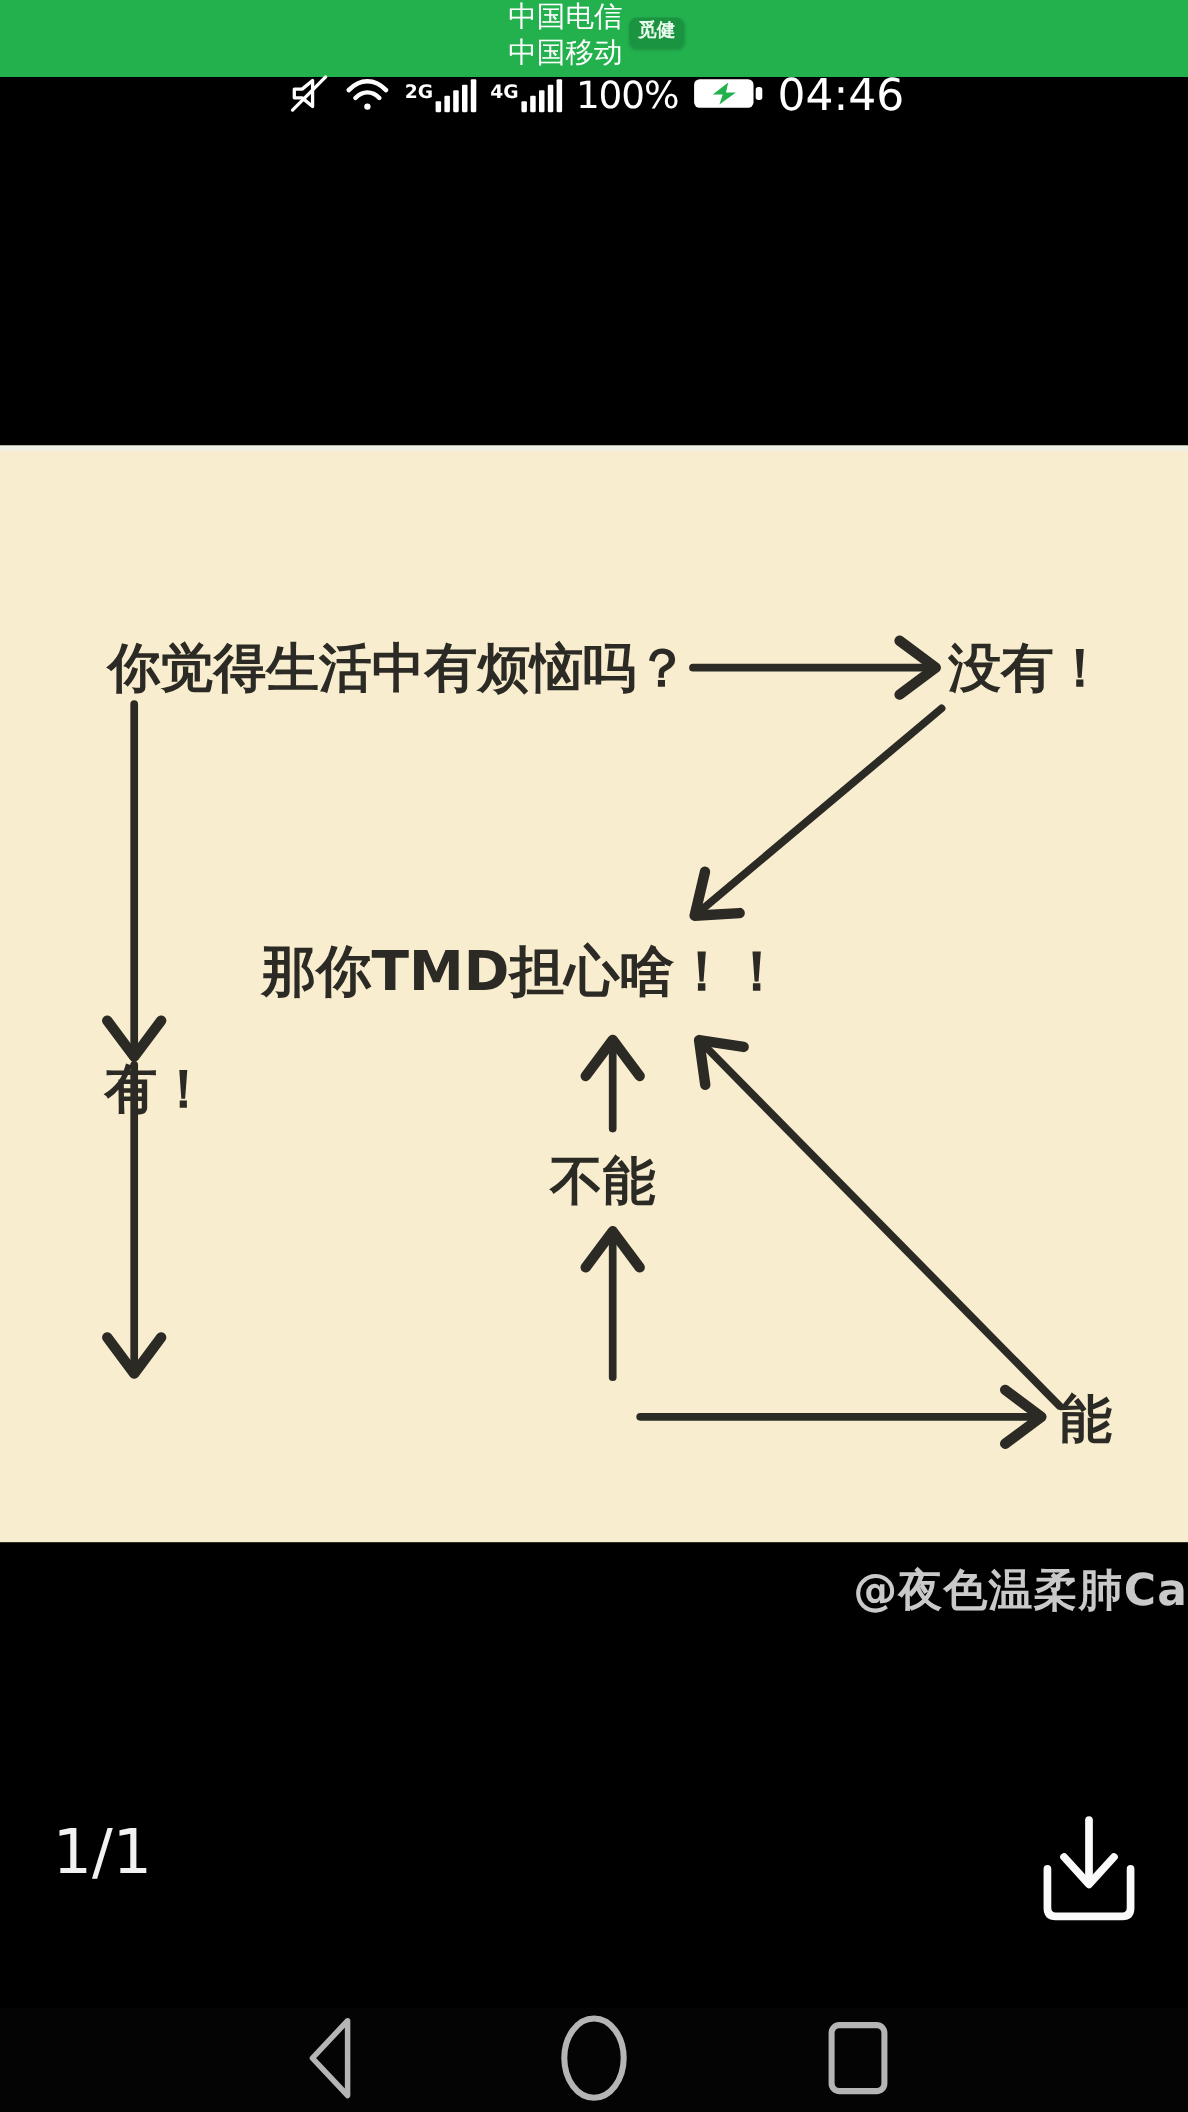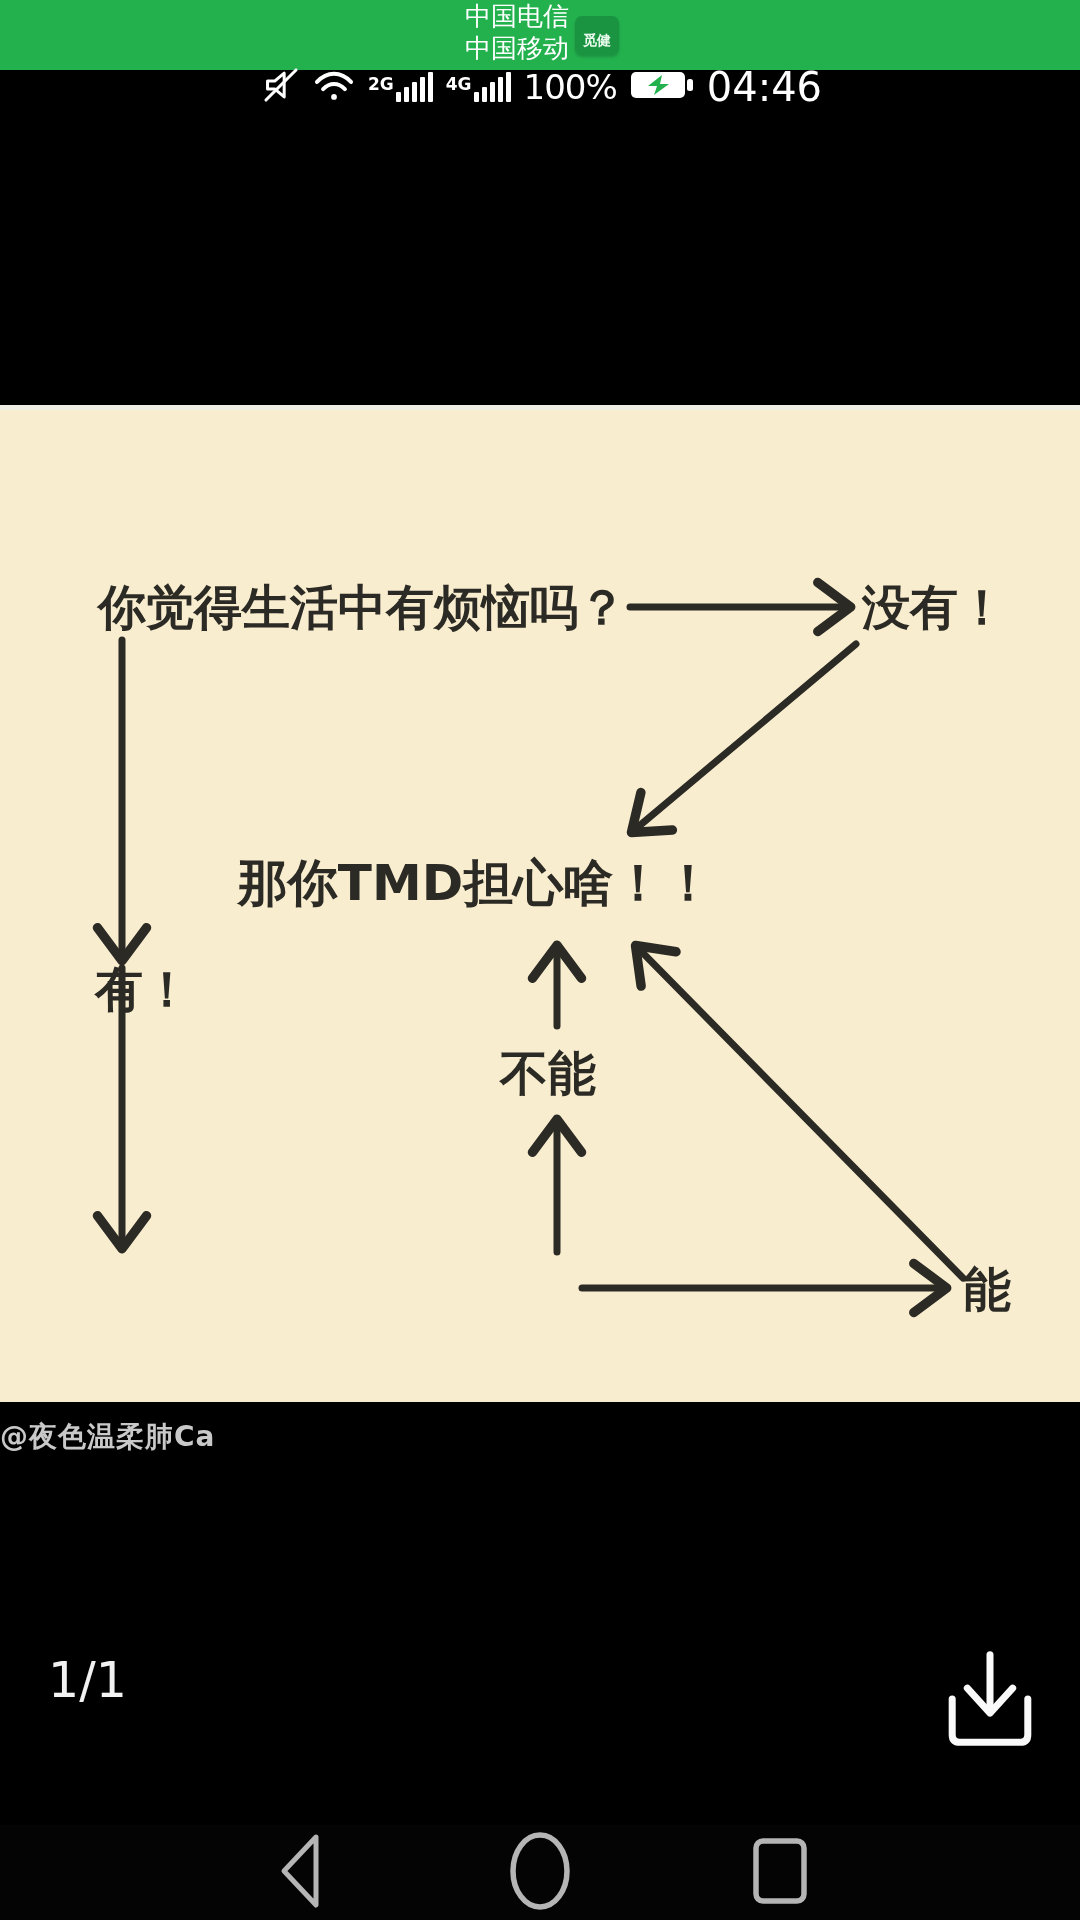--- a/index.html
+++ b/index.html
@@ -13,23 +13,23 @@
   .status-bar {
     position:absolute; top:0; left:0; width:1080px; height:70px;
     background:#23b14e; color:#fff;
     display:flex; justify-content:space-between; align-items:center;
     padding:0 12px 0 16px;
     flex-direction:column;
   }
   .sb-left { display:flex; align-items:flex-start; }
   .carriers { display:flex; flex-direction:column; font-size:26px; line-height:32px; font-weight:400; }
   .sim-badge {
-    margin:16px 0 0 6px; padding:12px 8px 3px;
+    margin:16px 0 0 6px; padding:0 8px 3px;
     background:rgba(8,84,38,0.30); border-radius:7px;
-    font-size:14px; line-height:24px; color:#eafbee; font-weight:700;
+    font-size:17px; line-height:24px; color:#eafbee; font-weight:700;
     box-shadow:0 2px 3px rgba(0,0,0,0.18);
   }
   .sb-right { display:flex; align-items:center; gap:13px;justify-content:center; }
   .sig-group { display:flex; align-items:flex-end; }
   .sig-label { font-size:17px; font-weight:700; align-self:flex-start; margin:2px 2px 0 0; }
   .bars { display:flex; align-items:flex-end; gap:3px; }
   .bars span { display:block; width:5px; background:#fff; border-radius:1px; }
   .b1{height:10px;} .b2{height:15px;} .b3{height:20px;} .b4{height:25px;} .b5{height:30px;}
   .batt-pct { font-size:34px; font-weight:400; letter-spacing:-1px; }
   .clock { font-size:40px; font-weight:400; letter-spacing:0px; }
@@ -46,28 +46,28 @@
   .m-no       { top:166px; left:862px; font-size:48px; }
   .m-center-wrap { position:absolute; top:440px; left:0; width:951px; text-align:center; font-size:50px; font-weight:700;}
   .m-yes      { top:548px; left:95px;  font-size:48px; }
   .m-cannot   { top:632px; left:500px; font-size:48px; }
   .m-q2       { top:848px; left:98px;  font-size:48px; }
   .m-can      { top:848px; left:963px; font-size:48px; }
   .arrows { position:absolute; top:0; left:0; width:1080px; height:997px; }
 
   .watermark {
     position:absolute; top:1418px; left:0; width:1080px;
-    text-align:left; font-size:28px; font-weight:700; color:#c9c9c9;
+    text-align:right; font-size:40px; font-weight:700; color:#c9c9c9;
     letter-spacing:1px;
   }
 
   
   .page-indicator {
     position:absolute; left:48px; top:1652px;
-    color:#f2f2f2; font-size:49px; font-weight:400;
+    color:#f2f2f2; font-size:56px; font-weight:400;
   }
   .download-btn {
     position:absolute; left:932px; top:1642px; width:116px; height:116px;
     background:transparent; border:none; cursor:pointer;
   }
 
   
   .nav-bar {
     position:absolute; left:0; bottom:0; width:1080px; height:95px;
     background:#040404;

